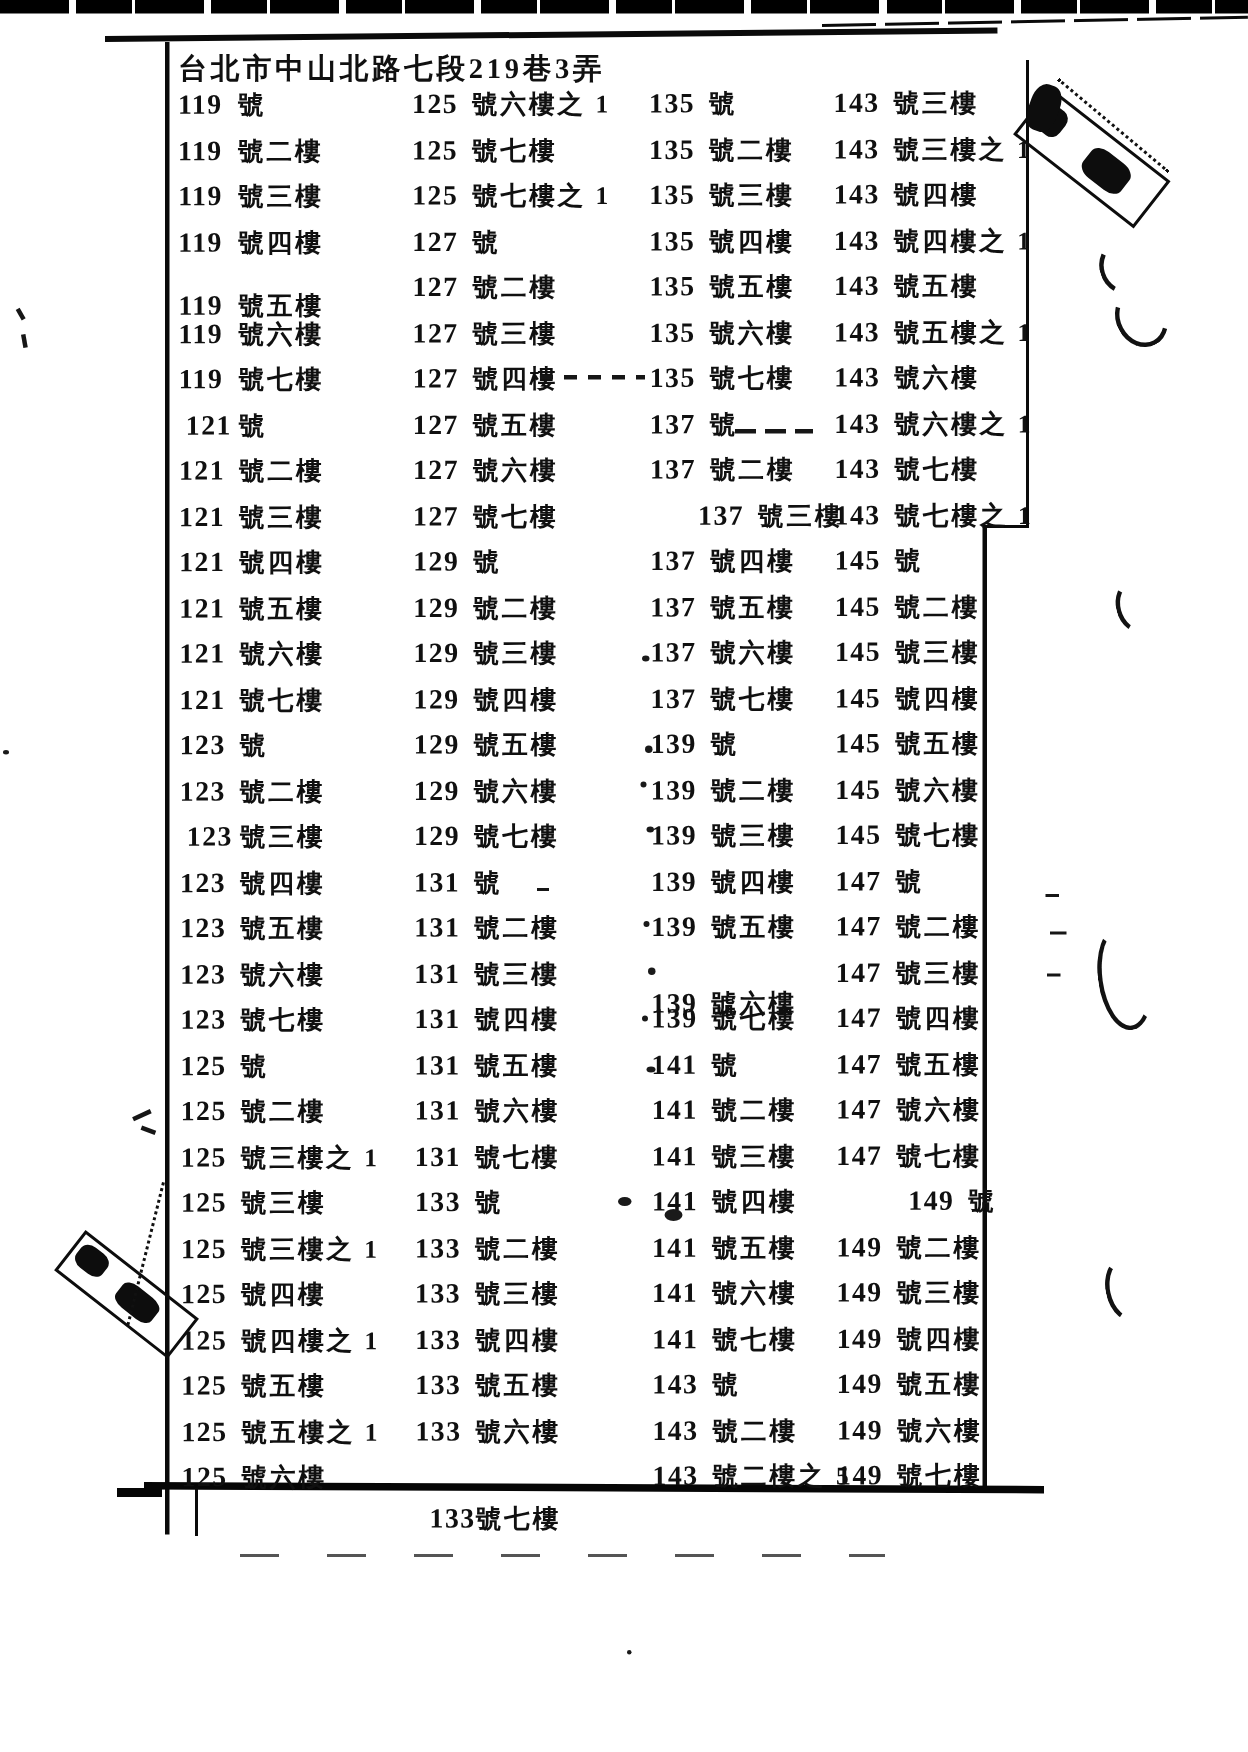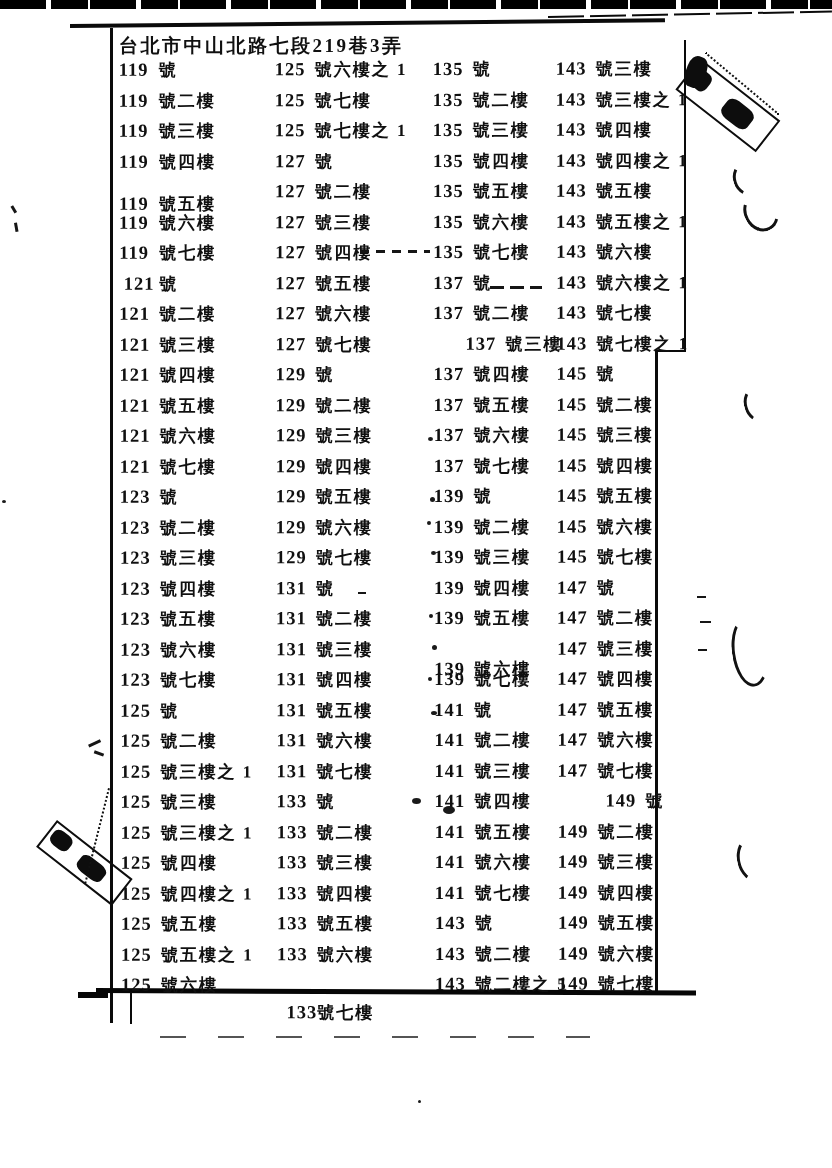--- a/index.html
+++ b/index.html
@@ -117,21 +117,21 @@
       <div class="cell" style="left: 120px; top: 242px;"><span class="num">119</span><span class="unit">號七樓</span></div>
       <div class="cell" style="left: 120px; top: 272.5px; text-align: center;"><span class="num">121</span><span class="unit">號</span></div>
       <div class="cell" style="left: 120px; top: 303px;"><span class="num">121</span><span class="unit">號二樓</span></div>
       <div class="cell" style="left: 120px; top: 333.5px;"><span class="num">121</span><span class="unit">號三樓</span></div>
       <div class="cell" style="left: 120px; top: 364px;"><span class="num">121</span><span class="unit">號四樓</span></div>
       <div class="cell" style="left: 120px; top: 394.5px;"><span class="num">121</span><span class="unit">號五樓</span></div>
       <div class="cell" style="left: 120px; top: 425px;"><span class="num">121</span><span class="unit">號六樓</span></div>
       <div class="cell" style="left: 120px; top: 455.5px;"><span class="num">121</span><span class="unit">號七樓</span></div>
       <div class="cell" style="left: 120px; top: 486px;"><span class="num">123</span><span class="unit">號</span></div>
       <div class="cell" style="left: 120px; top: 516.5px;"><span class="num">123</span><span class="unit">號二樓</span></div>
-      <div class="cell" style="left: 120px; top: 547px;"><span class="num">123</span><span class="unit">號三樓</span></div>
+      <div class="cell" style="left: 120px; top: 547px; text-align: center;"><span class="num">123</span><span class="unit">號三樓</span></div>
       <div class="cell" style="left: 120px; top: 577.5px;"><span class="num">123</span><span class="unit">號四樓</span></div>
       <div class="cell" style="left: 120px; top: 608px;"><span class="num">123</span><span class="unit">號五樓</span></div>
       <div class="cell" style="left: 120px; top: 638.5px;"><span class="num">123</span><span class="unit">號六樓</span></div>
       <div class="cell" style="left: 120px; top: 669px;"><span class="num">123</span><span class="unit">號七樓</span></div>
       <div class="cell" style="left: 120px; top: 699.5px;"><span class="num">125</span><span class="unit">號</span></div>
       <div class="cell" style="left: 120px; top: 730px;"><span class="num">125</span><span class="unit">號二樓</span></div>
       <div class="cell" style="left: 120px; top: 760.5px;"><span class="num">125</span><span class="unit">號三樓之 1</span></div>
       <div class="cell" style="left: 120px; top: 791px;"><span class="num">125</span><span class="unit">號三樓</span></div>
       <div class="cell" style="left: 120px; top: 821.5px;"><span class="num">125</span><span class="unit">號三樓之 1</span></div>
       <div class="cell" style="left: 120px; top: 852px;"><span class="num">125</span><span class="unit">號四樓</span></div>

